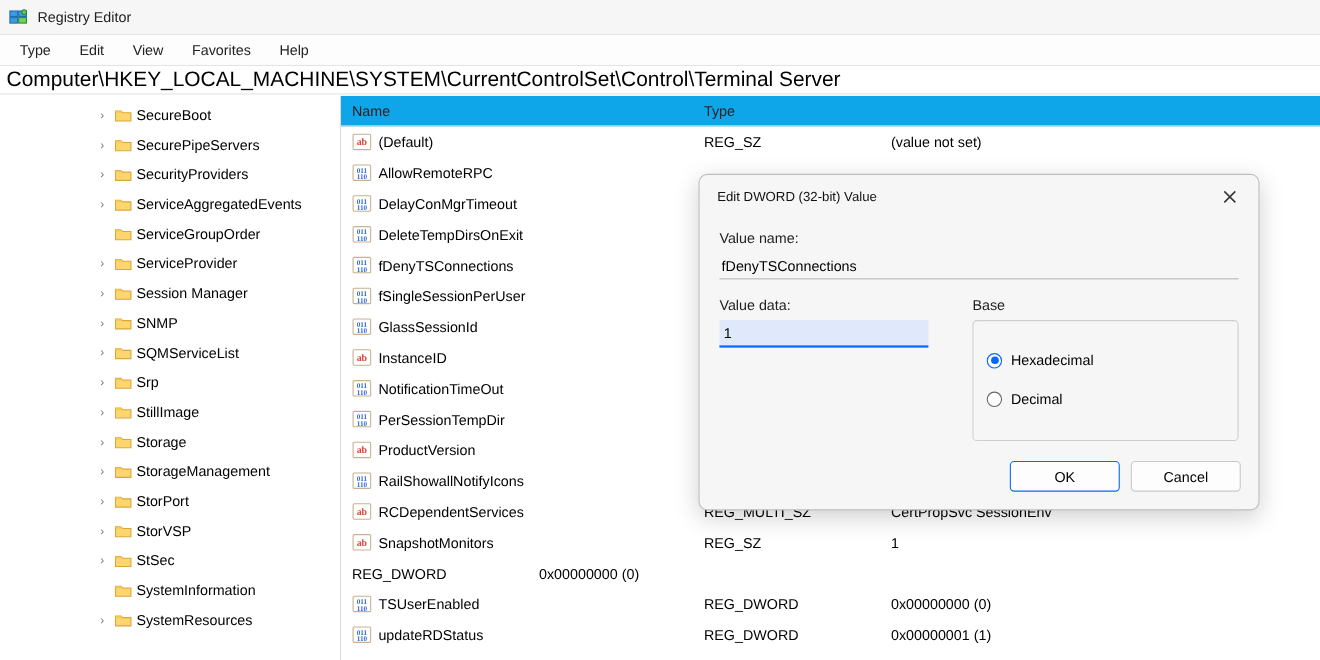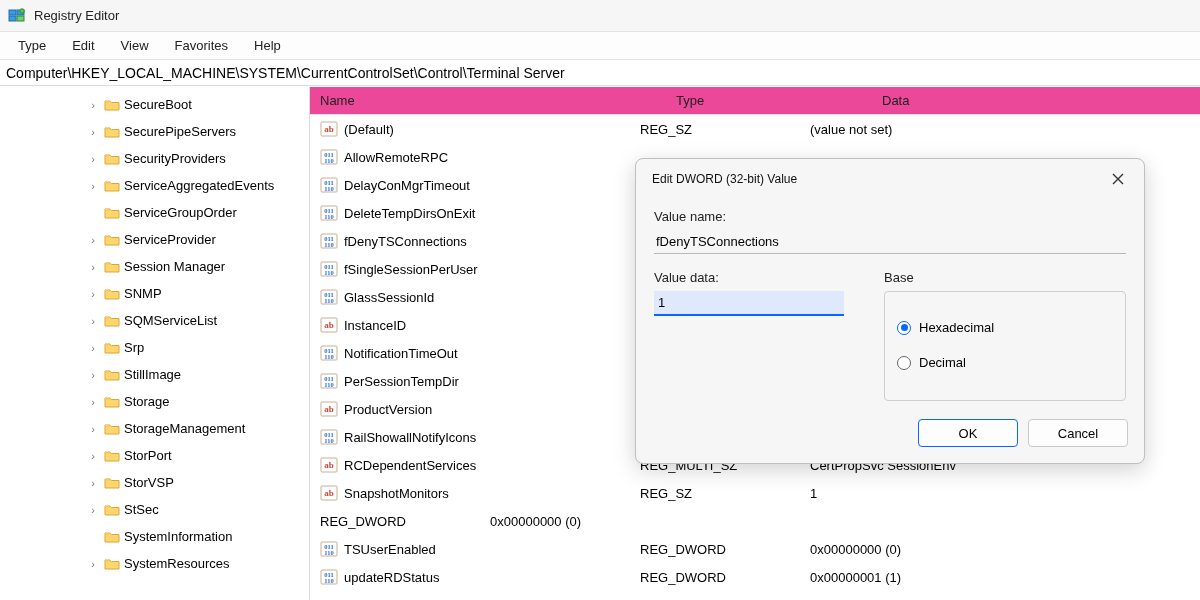--- a/index.html
+++ b/index.html
@@ -41,21 +41,21 @@
     gap: 6px;
   }
   .menubar .menu-item { padding: 2px 10px; color: #222; cursor: default; }
   
   .addressbar {
     height: 26px;
     display: flex;
     align-items: center;
     padding: 0 6px;
     border-bottom: 1px solid #dcdcdc;
-    font-size: 14px;
+    font-size: 19px;
     background: #fff;
   }
   
   .panes {
     display: flex;
     height: calc(600px - 32px - 28px - 26px);
     border-top: 1px solid #fff;
   }
   .tree {
     width: 310px;
@@ -89,22 +89,21 @@
     width: 16px; height: 14px;
     display: inline-block;
   }
   .tree-row .label { color: #000; }
   
   .list-head {
     display: flex;
     height: 28px;
     align-items: center;
     border-bottom: 1px solid #e6e6e6;
-    background: #ec4899;
-    gap: 36px;
+    background: #0ea5e9;
   }
   .list-head .col {
     padding: 0 10px;
     color: #222;
     font-size: 13px;
   }
   .col-name { width: 320px; }
   .col-type { width: 170px; }
   .col-data { flex: 1; }
   .list-body {}
@@ -384,21 +383,20 @@
             <path d="M1 3 L6 3 L7.5 4.5 L15 4.5 L15 12 L1 12 Z" fill="#ffd66e" stroke="#d9a63a"></path>
             <path d="M1 3 L6 3 L7.5 4.5 L1 4.5 Z" fill="#f4c55a"></path>
           </svg></span>
         <span class="label">SystemResources</span>
       </div>
     </div>
   <div class="list">
     <div class="list-head">
       <div class="col col-name">Name</div>
       <div class="col col-type">Type</div>
-      <div class="col col-data">Data</div>
     </div>
     <div class="list-body" id="list-body">
         <div class="list-row">
           <div class="cell cell-name">
             <span class="val-icon">
               <svg width="18" height="18" viewBox="0 0 18 18">
                 <rect x="1" y="2" width="16" height="14" rx="1" fill="#fff" stroke="#c7b18f"></rect>
                 <text x="9" y="12" text-anchor="middle" font-size="9" font-weight="bold" fill="#d9463a" font-family="Segoe UI">ab</text>
               </svg>
             </span>

